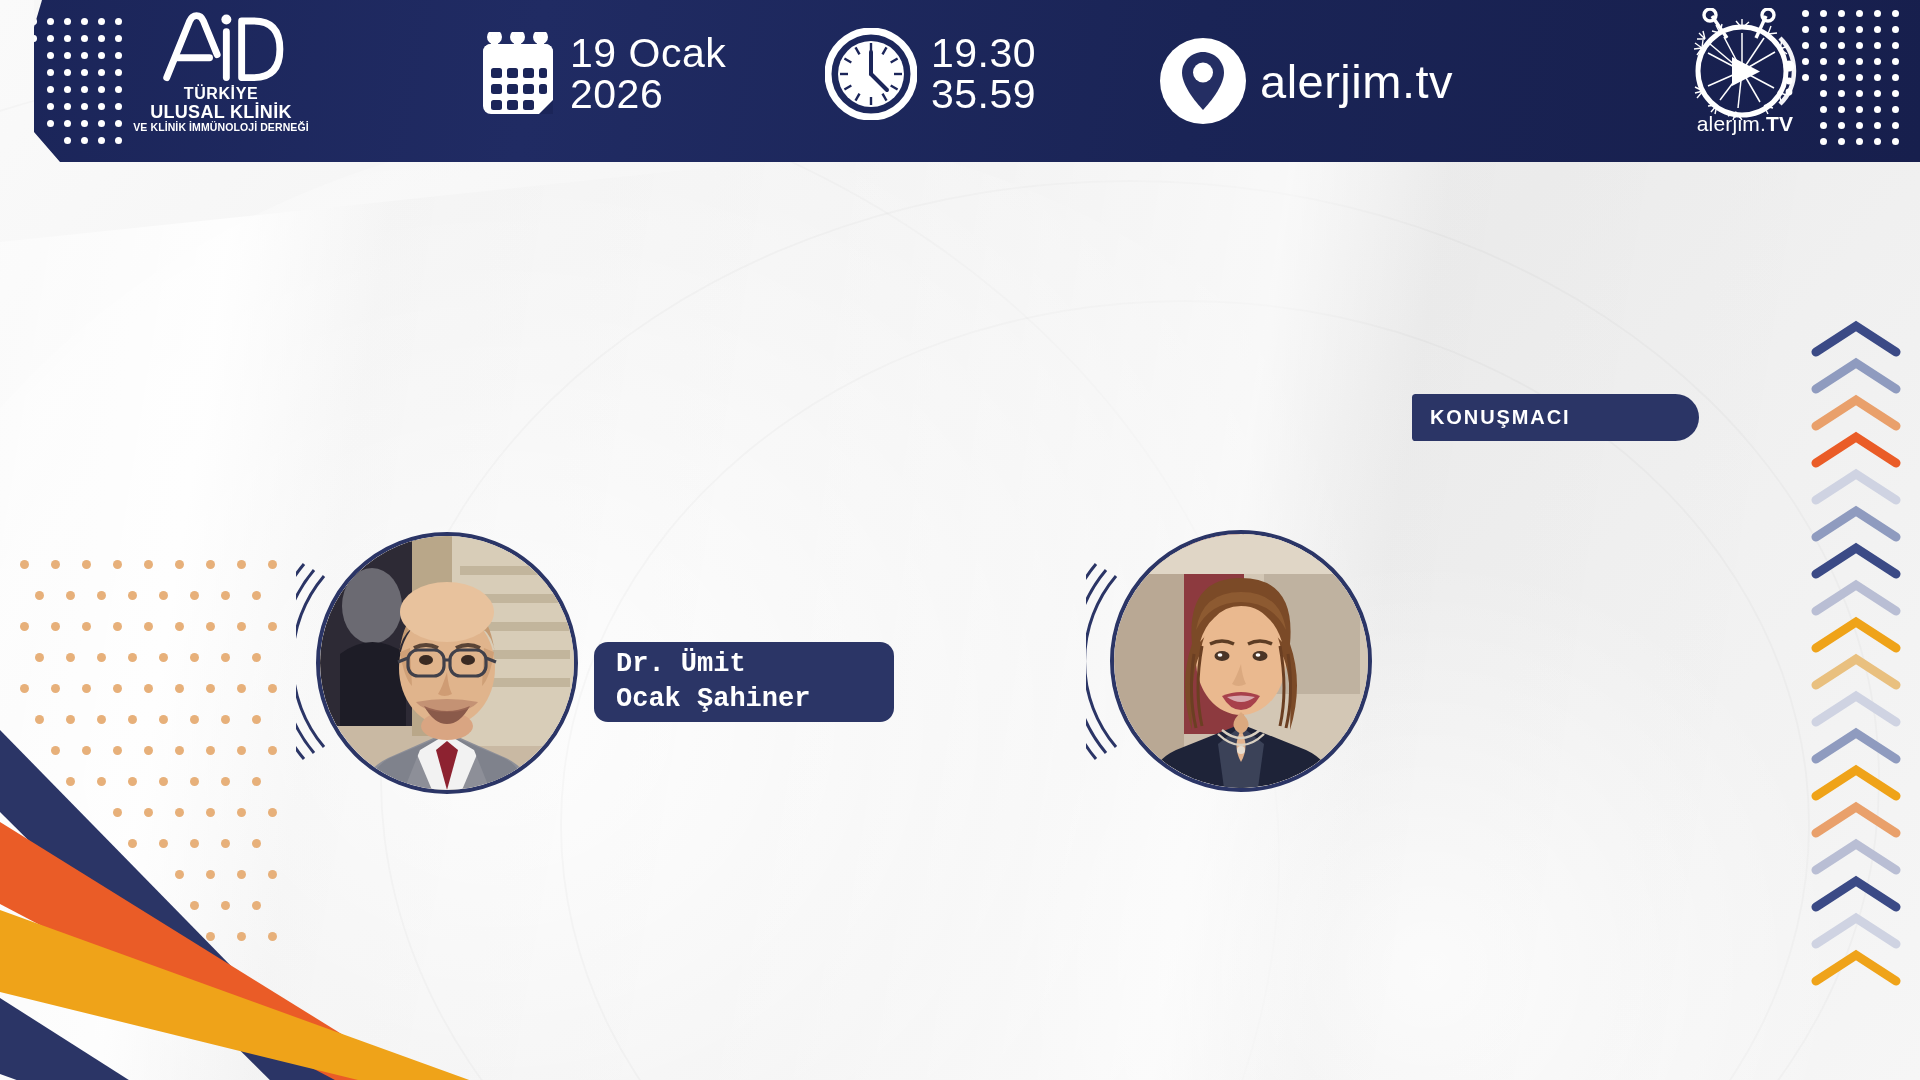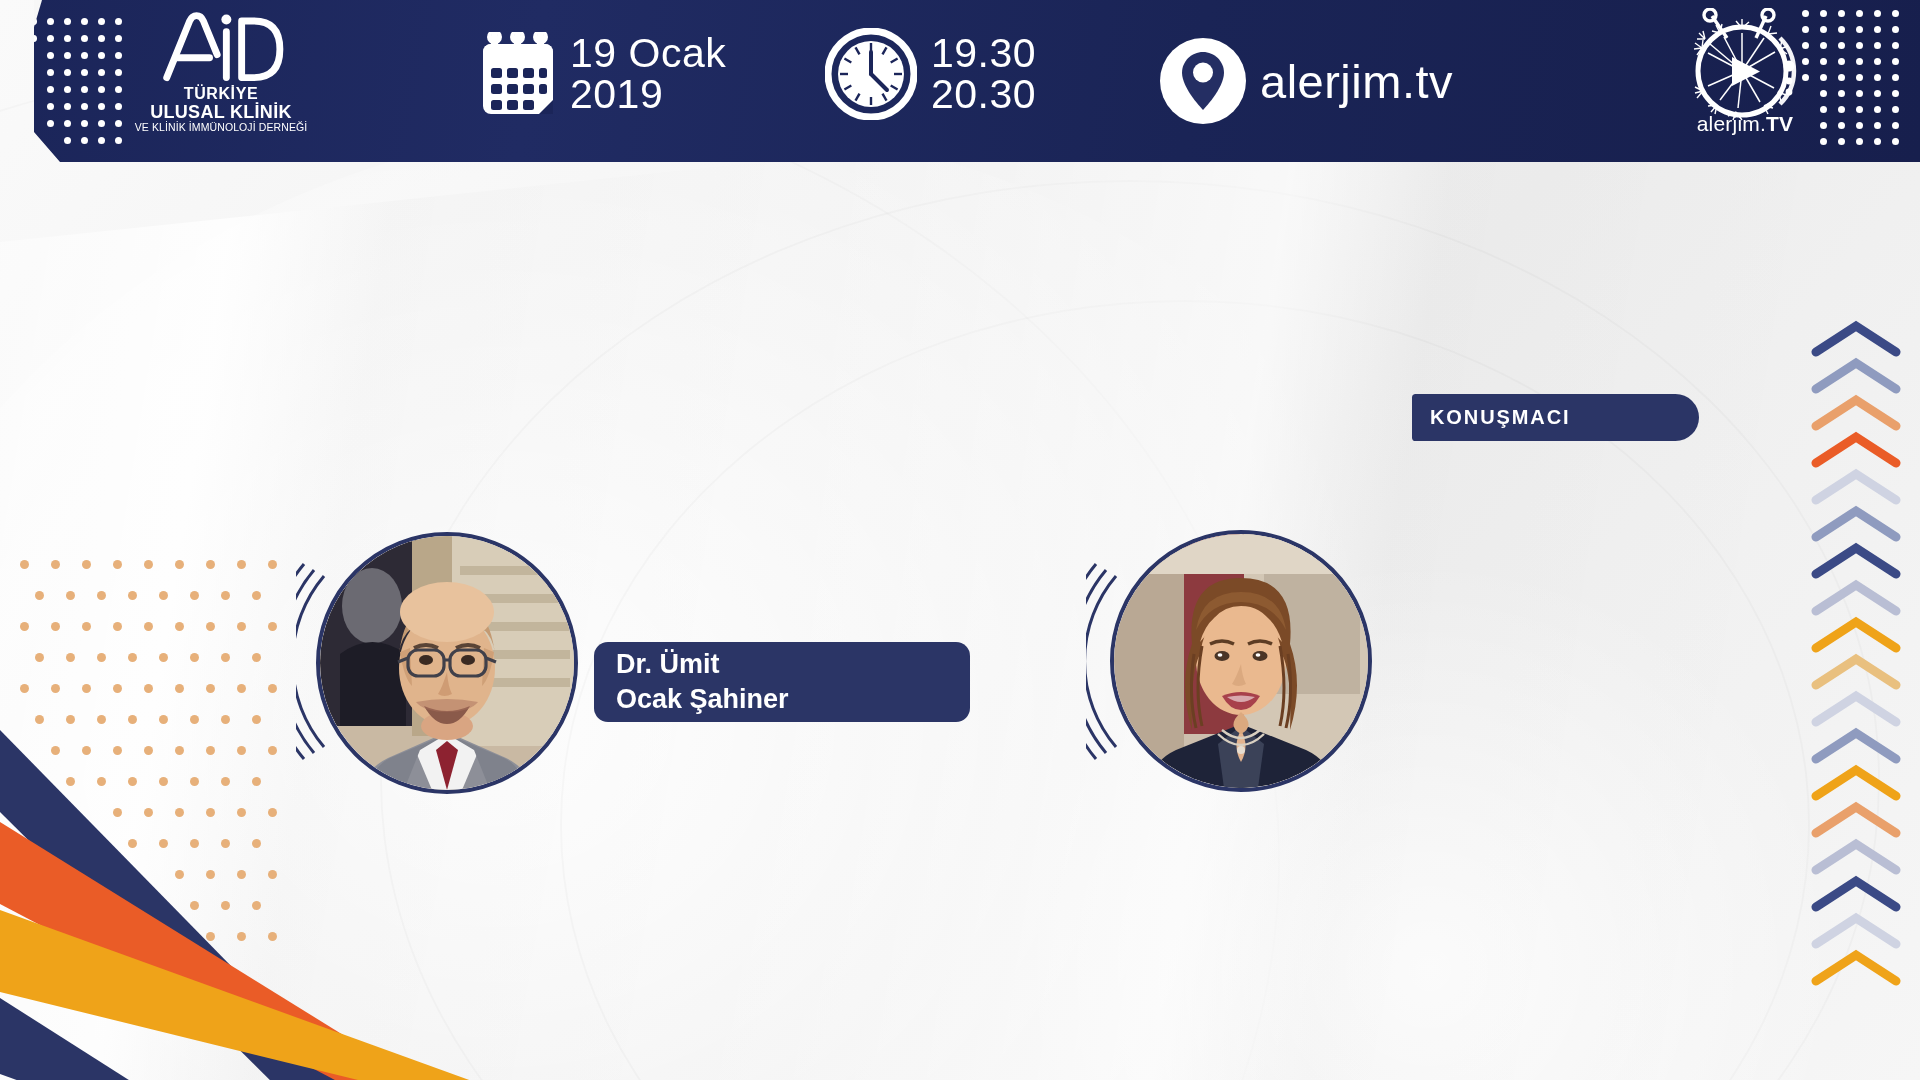--- a/index.html
+++ b/index.html
@@ -60,21 +60,21 @@
   }
 
   
   .aid-logo{
     position:absolute; left:126px; top:8px; width:190px; height:146px;
     display:flex; flex-direction:column; align-items:center; justify-content:flex-start;
   }
   .aid-mark{ width:130px; height:78px; }
   .aid-l1{ color:#fff; font-size:16px; font-weight:bold; letter-spacing:.6px; line-height:1.06; }
   .aid-l2{ color:#fff; font-size:18px; font-weight:bold; letter-spacing:.3px; line-height:1.06; }
-  .aid-l3{ color:#fff; font-size:10.5px; font-weight:normal; letter-spacing:.1px; line-height:1.1; white-space:nowrap;}
+  .aid-l3{ color:#fff; font-size:10.5px; font-weight:bold; letter-spacing:.1px; line-height:1.1; white-space:nowrap;}
 
   .hdr-item{ position:absolute; display:flex; align-items:center; gap:14px; }
   .hdr-txt{ color:#fff; font-size:41px; font-weight:300; line-height:1.0; letter-spacing:.5px;}
   .hdr-txt .l2{ display:block; }
   .hdr-one{ color:#fff; font-size:47px; font-weight:300; letter-spacing:.5px;}
 
   
   .tvlogo{ position:absolute; left:1672px; top:8px; width:146px; height:148px; }
   .tvlogo-txt{
     position:absolute; left:0; top:104px; width:146px; text-align:center;
@@ -106,21 +106,21 @@
   .photo-spk{ left:1110px; top:530px; width:262px; height:262px; }
 
   .arcs{ position:absolute; width:300px; height:300px; }
 
   .nameplate{
     position:absolute; background:#2b3566; border-radius:14px;
     color:#fff; font-size:27px; font-weight:bold; line-height:1.3;
     display:flex; flex-direction:column; justify-content:center;
     padding:12px 22px;
   }
-  .np-mod{ left:594px; top:642px; width:376px; height:80px; }
+  .np-mod{ left:594px; top:642px; width:300px; height:80px;font-family:Liberation Mono, monospace; }
   .np-spk{ left:1412px; top:638px; width:272px; height:80px; }
 
   
   .dotfield{ position:absolute; left:20px; top:560px; width:280px; height:420px; }
   .dotfield i{ position:absolute; width:9px; height:9px; border-radius:50%; background:#e7b07a; }
 </style>
 </head>
 <body>
 
 <div id="stage">
@@ -334,21 +334,21 @@
             <rect x="43" y="52" width="11" height="10" rx="2.5"></rect>
             <rect x="59" y="52" width="8" height="10" rx="2.5"></rect>
             <rect x="11" y="68" width="11" height="10" rx="2.5"></rect>
             <rect x="27" y="68" width="11" height="10" rx="2.5"></rect>
             <rect x="43" y="68" width="11" height="10" rx="2.5"></rect>
           </g>
           <path d="M59 82 L73 82 L73 68 Z" fill="#1b2559"></path>
         </svg>
         <div class="hdr-txt">
           <span>19 Ocak</span>
-          <span class="l2">2019</span>
+          <span class="l2">2026</span>
         </div>
       </div>
 
       <div class="hdr-item" style="left:825px;top:28px">
         <svg width="92" height="92" viewBox="0 0 92 92">
           <circle cx="46" cy="46" r="43" fill="none" stroke="#fff" stroke-width="7"></circle>
           <circle cx="46" cy="46" r="33" fill="#fff"></circle>
           <g stroke="#1b2559" stroke-width="2.4">
             <line x1="46" y1="15" x2="46" y2="23"></line>
             <line x1="46" y1="69" x2="46" y2="77"></line>
@@ -361,21 +361,21 @@
             <line x1="19.4" y1="30.5" x2="26.3" y2="34.5"></line>
             <line x1="65.7" y1="57.5" x2="72.6" y2="61.5"></line>
             <line x1="30.5" y1="19.4" x2="34.5" y2="26.3"></line>
             <line x1="57.5" y1="65.7" x2="61.5" y2="72.6"></line>
           </g>
           <line x1="46" y1="46" x2="46" y2="24" stroke="#1b2559" stroke-width="4" stroke-linecap="round"></line>
           <line x1="46" y1="46" x2="62" y2="62" stroke="#1b2559" stroke-width="4" stroke-linecap="round"></line>
         </svg>
         <div class="hdr-txt">
           <span>19.30</span>
-          <span class="l2">20.30</span>
+          <span class="l2">35.59</span>
         </div>
       </div>
 
       <div class="hdr-item" style="left:1160px;top:38px">
         <svg width="86" height="86" viewBox="0 0 86 86">
           <circle cx="43" cy="43" r="43" fill="#fff"></circle>
           <path d="M43 14 C31.5 14 22 23.3 22 34.8 C22 50.5 43 72 43 72 C43 72 64 50.5 64 34.8 C64 23.3 54.5 14 43 14 Z" fill="#242e63"></path>
           <circle cx="43" cy="34.5" r="10" fill="#fff"></circle>
         </svg>
         <div class="hdr-one">alerjim.tv</div>

